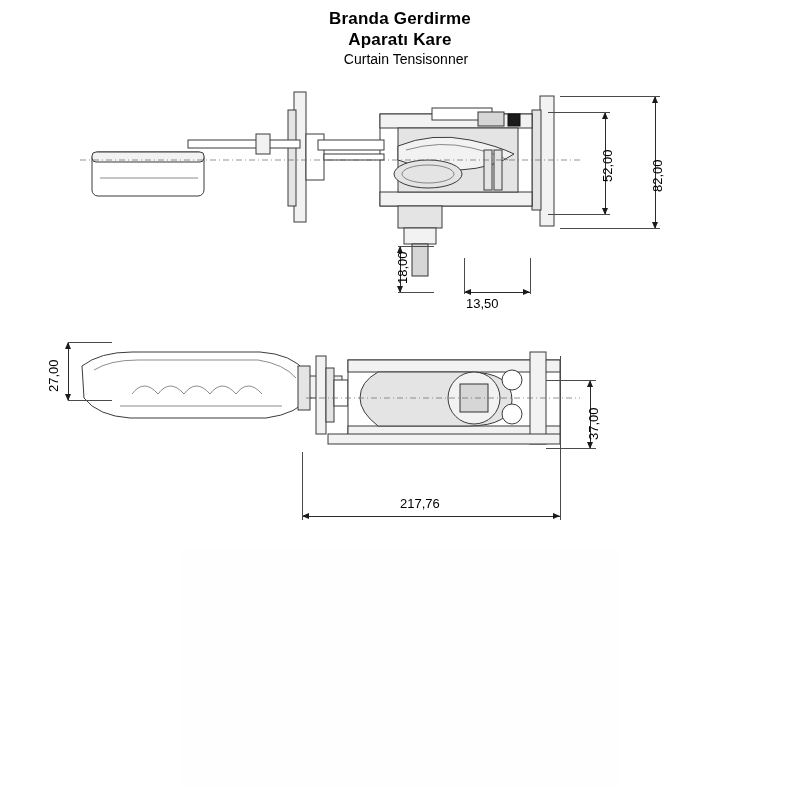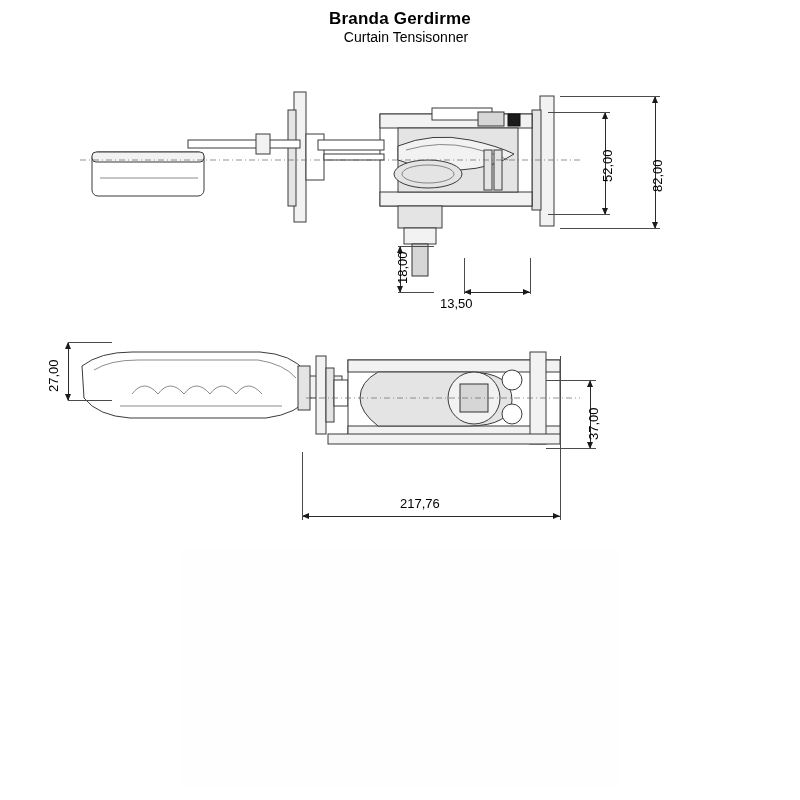--- a/index.html
+++ b/index.html
@@ -110,20 +110,21 @@
     background: #fefefe;
   }
 </style>
 </head>
 <body>
 
 <div id="sheet">
 
   <div class="title-block">
     <div class="title-tr">Branda Gerdirme</div>
+    <div class="title-tr">Aparatı Kare</div>
     <div class="title-en">Curtain Tensisonner</div>
   </div>
 
   <div class="view" style="left:80px; top:88px;">
     <svg width="500" height="230" viewBox="0 0 500 230">
 
       <rect class="part2" x="460" y="8" width="14" height="130"></rect>
       <rect class="part3" x="452" y="22" width="9" height="100"></rect>
 
       <rect class="part" x="300" y="26" width="152" height="92"></rect>
@@ -183,21 +184,21 @@
   <div class="arrow ar-down" style="left:397px; top:286px;"></div>
   <div class="ln hl thin" style="left:398px; top:246px; width:36px;"></div>
   <div class="ln hl thin" style="left:398px; top:292px; width:36px;"></div>
   <div class="dim-text rot90" style="left:395px; top:284px;">18,00</div>
 
   <div class="ln hl ext" style="left:464px; top:292px; width:66px;"></div>
   <div class="arrow ar-left" style="left:464px; top:289px;"></div>
   <div class="arrow ar-right" style="left:523px; top:289px;"></div>
   <div class="ln vl thin" style="left:464px; top:258px; height:36px;"></div>
   <div class="ln vl thin" style="left:530px; top:258px; height:36px;"></div>
-  <div class="dim-text" style="left:440px; top:296px;">13,50</div>
+  <div class="dim-text" style="left:466px; top:296px;">13,50</div>
 
   <div class="view" style="left:60px; top:338px;">
     <svg width="520" height="150" viewBox="0 0 520 150">
 
       <path class="part" d="M22 28 Q40 14 72 14 L200 14 Q232 16 246 34 L250 58 Q238 76 206 80 L70 80 Q38 78 24 60 Z"></path>
       <path class="hair" d="M34 32 Q50 22 78 22 L198 22 Q224 26 236 40"></path>
 
       <path class="hair" d="M72 56 q12 -16 26 0 q12 -16 26 0 q12 -16 26 0 q12 -16 26 0 q12 -16 26 0"></path>
       <path class="hair" d="M60 68 L222 68"></path>
 

